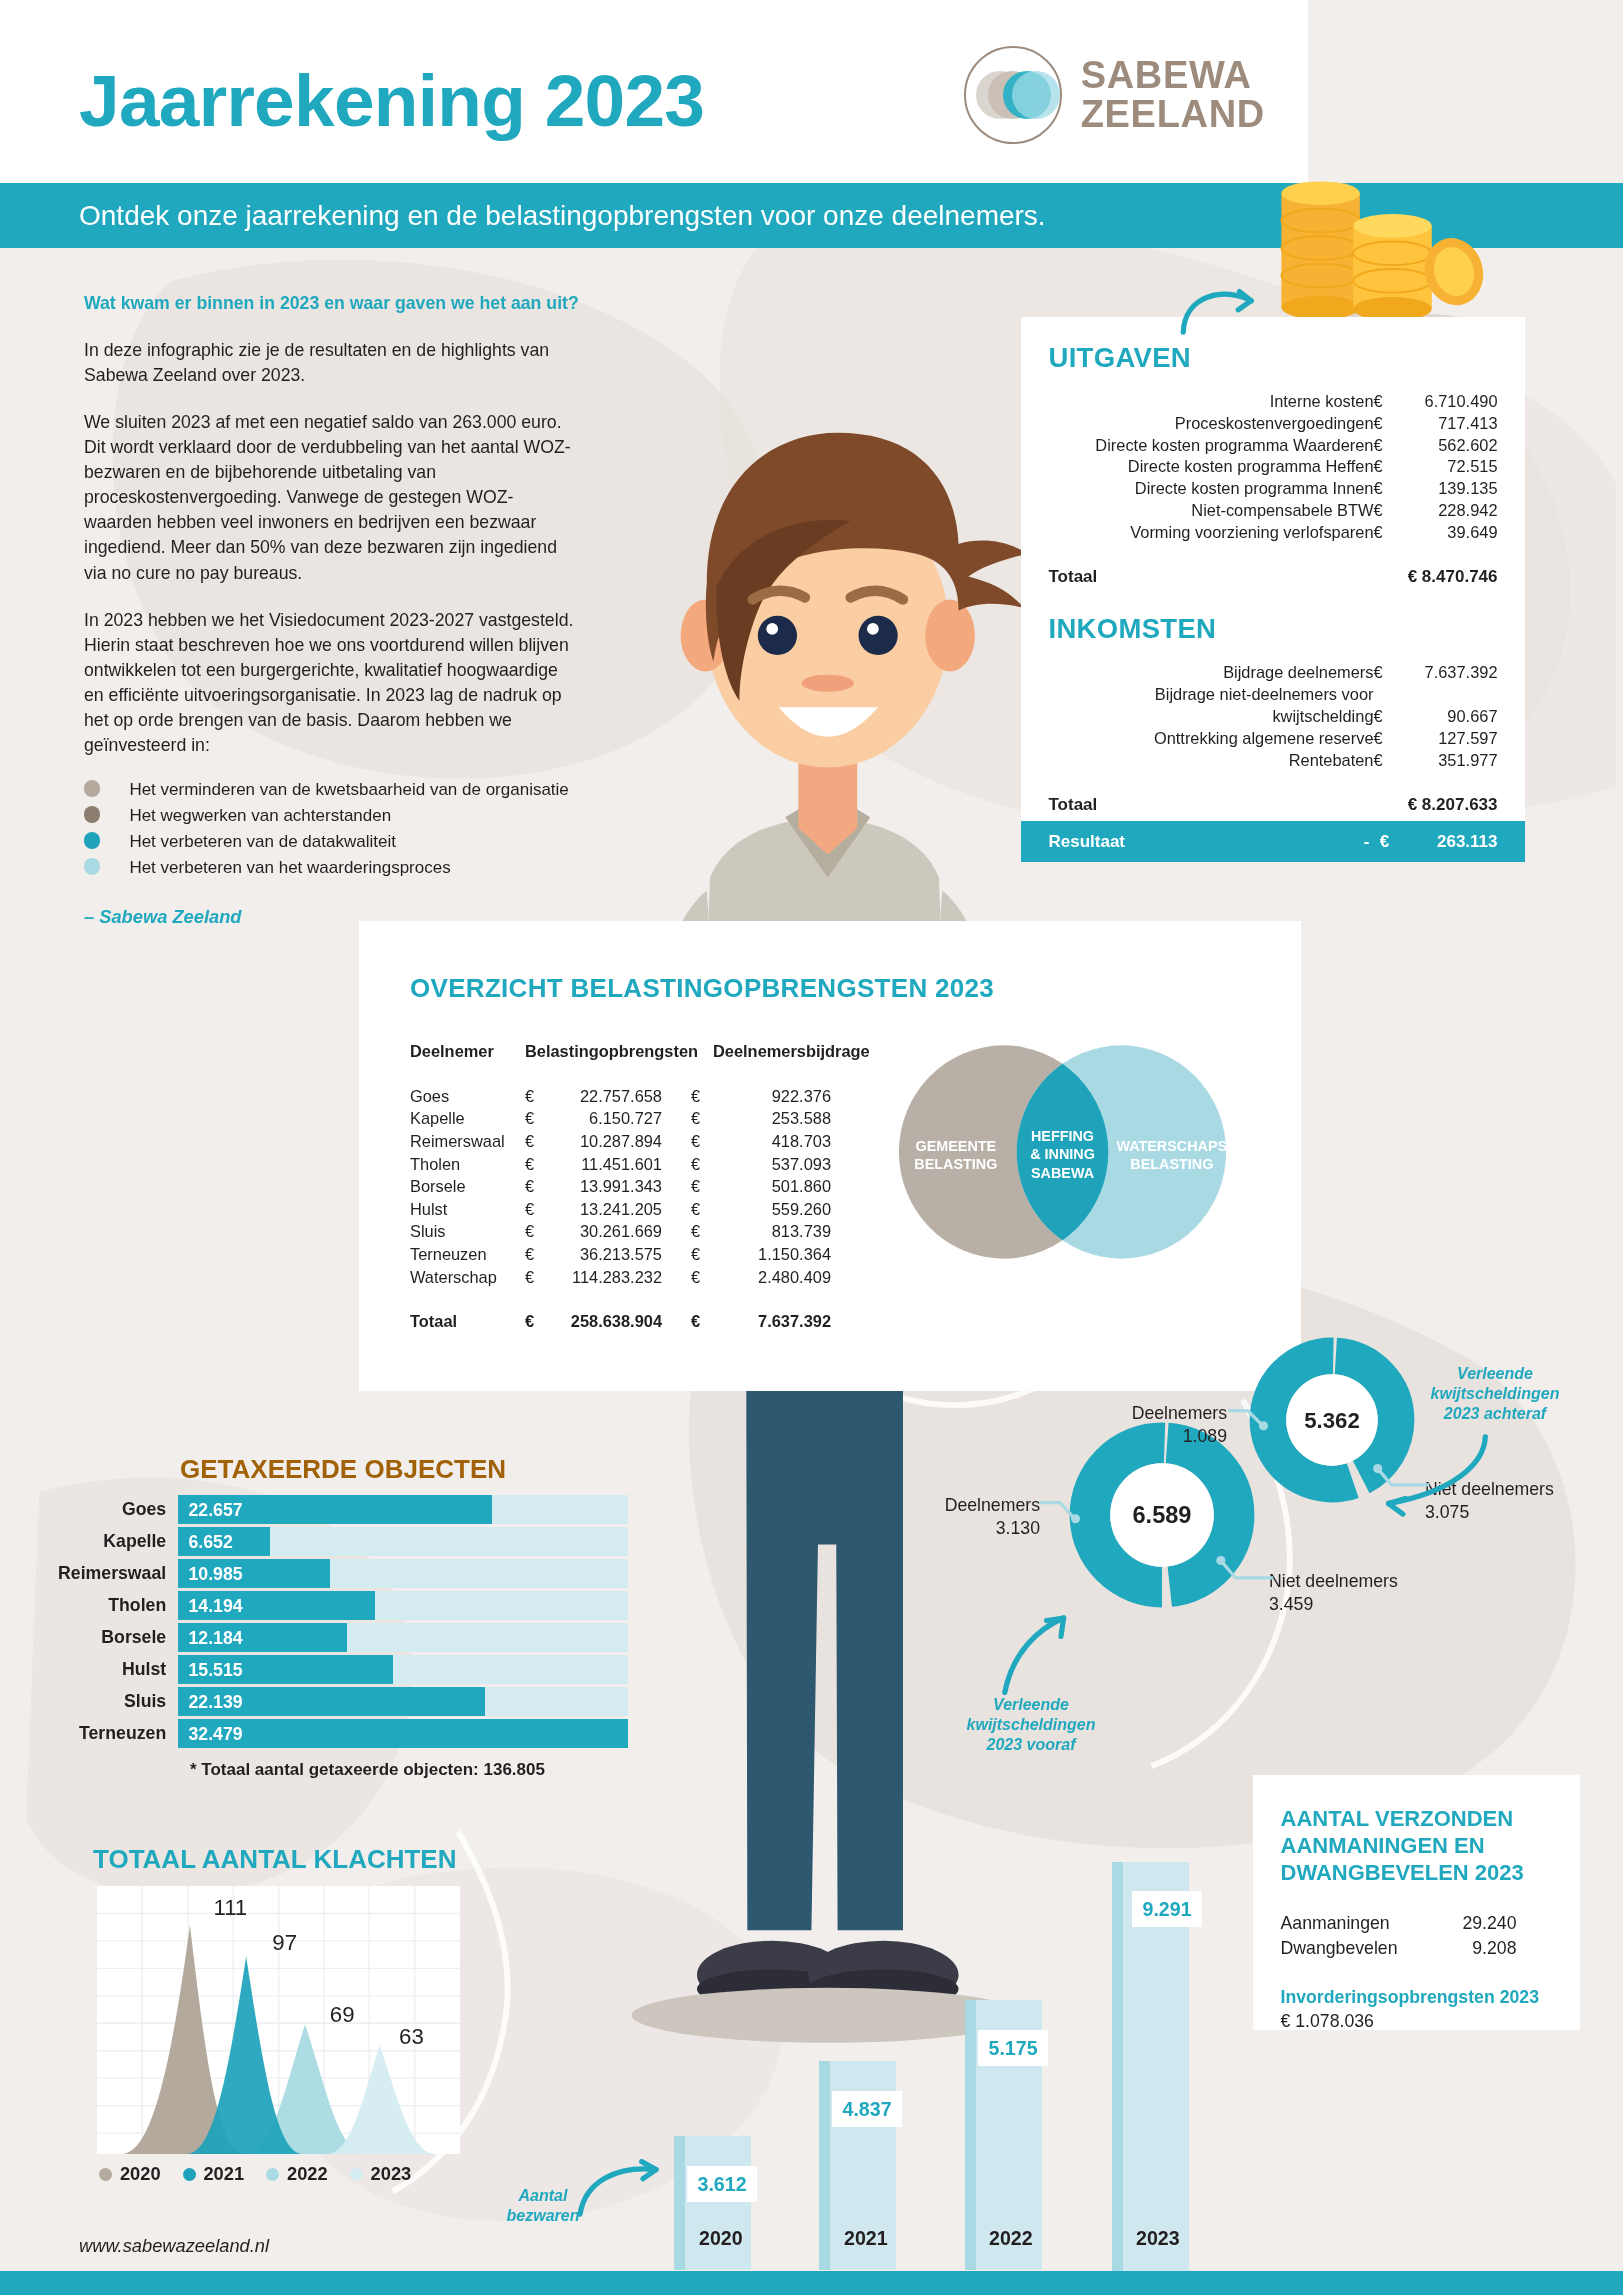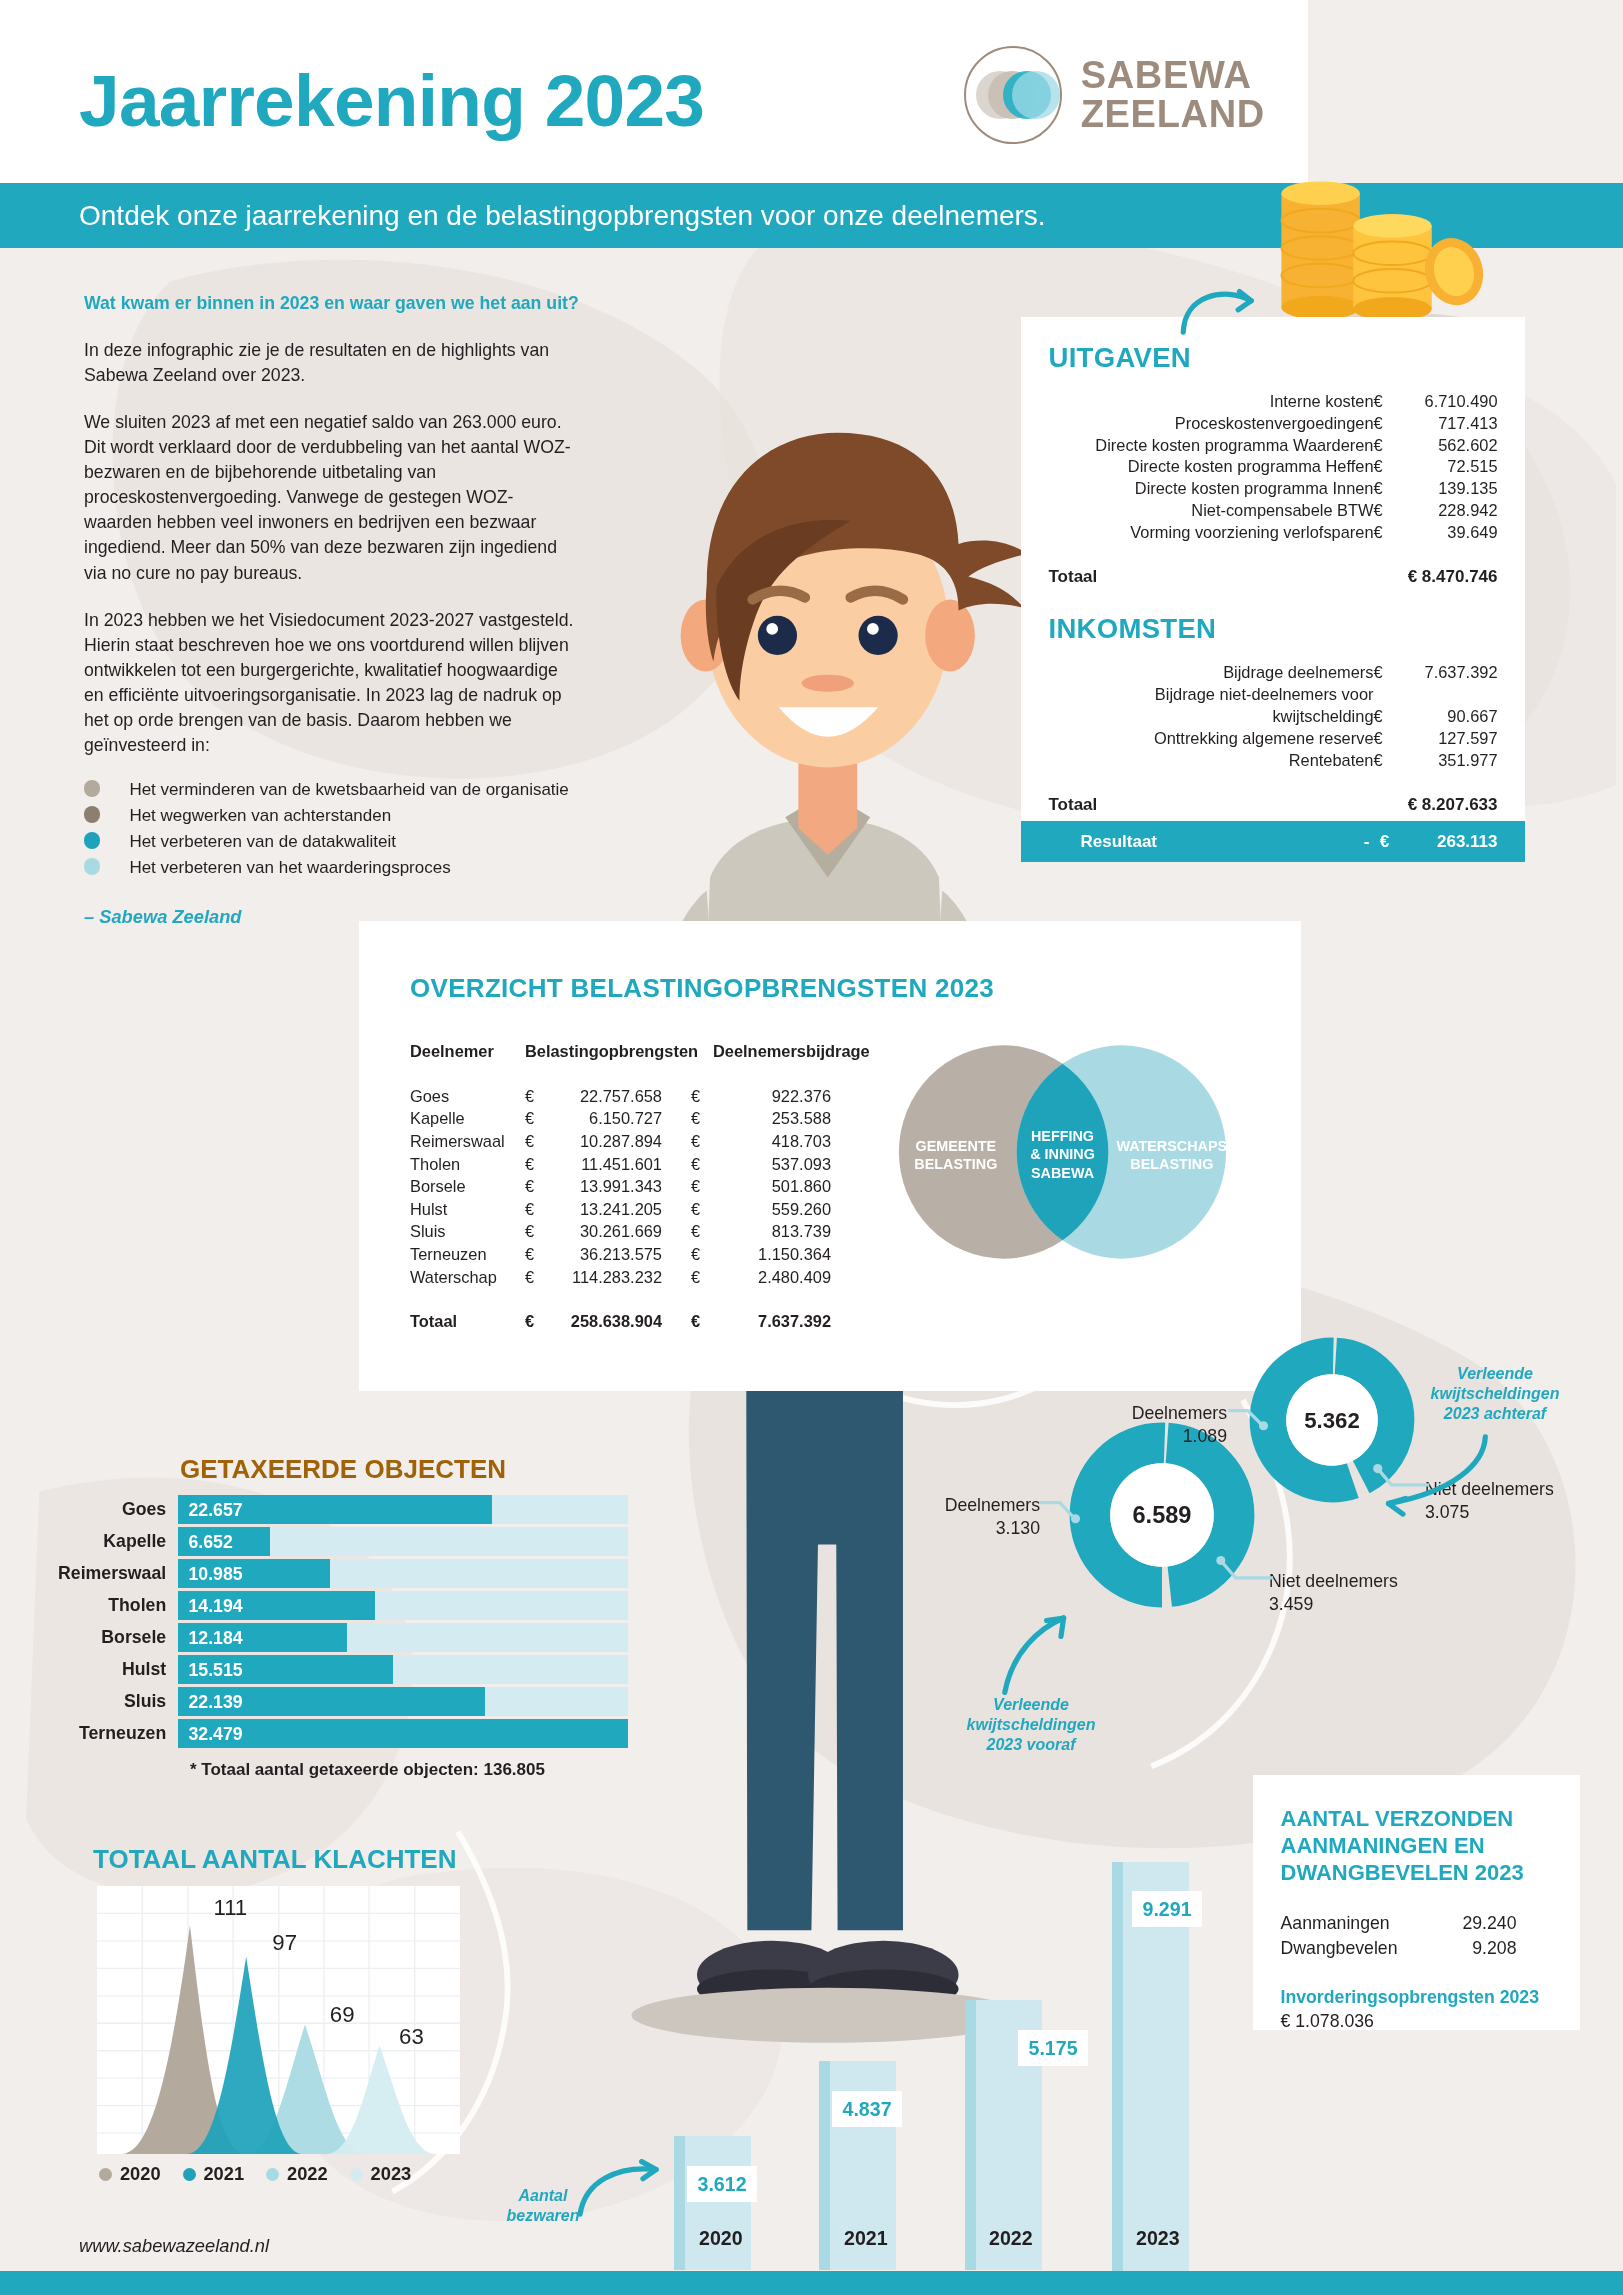--- a/index.html
+++ b/index.html
@@ -42,21 +42,21 @@
   .fin-h { color:#20a8bf; font-size:27.5px; font-weight:bold; letter-spacing:0.3px; margin-bottom:17px; }
   .fin-row { display:flex; font-size:16.4px; color:#231f20; line-height:1.33; }
   .fin-row .lbl { flex:1;text-align:right; }
   .fin-row .eur { width:26px; text-align:left; }
   .fin-row .val { width:98px; text-align:right; }
   .fin-tot { display:flex; font-size:17px; font-weight:bold; color:#231f20; margin-top:23.6px; margin-bottom:26px; }
   .fin-tot .lbl { flex:1; }
   .fin-tot .val { width:124px; text-align:right; }
   .resultbar { position:absolute; left:1021px; width:504px; height:41px; background:#20a8bf;
                display:flex; align-items:center; padding:0 27.5px; color:#fff; font-weight:bold; font-size:17px; }
-  .resultbar .lbl { flex:1;margin-left:32px; }
+  .resultbar .lbl { flex:1; }
   .resultbar .sign { width:39px; text-align:right; }
   .resultbar .eur { width:30px; text-align:center; }
   .resultbar .val { width:98px; text-align:right; }
 
   
   .coins { position:absolute; left:1263px; top:167px; width:229px; height:170px; }
 
   
   .ovcard { position:absolute; left:359px; top:921px; width:942px; height:470px; background:#fff; }
   .ov-h { position:absolute; left:51px; top:52px; color:#20a8bf; font-size:26px; font-weight:bold; letter-spacing:0.3px; }
@@ -643,21 +643,21 @@
   <div class="bzval" style="left:687px;top:2166px;">3.612</div>
   <div class="bzyear" style="left:699px;top:2227px;">2020</div>
 
   <div class="bz" style="left:819px;top:2061px;width:77px;height:209px;background:#cfe8ef;"></div>
   <div class="bz" style="left:819px;top:2061px;width:10.5px;height:209px;background:#a9dae4;"></div>
   <div class="bzval" style="left:832px;top:2091px;">4.837</div>
   <div class="bzyear" style="left:844px;top:2227px;">2021</div>
 
   <div class="bz" style="left:965px;top:2000px;width:77px;height:270px;background:#cfe8ef;"></div>
   <div class="bz" style="left:965px;top:2000px;width:10.5px;height:270px;background:#a9dae4;"></div>
-  <div class="bzval" style="left:978px;top:2030px;margin-left:40px;">5.175</div>
+  <div class="bzval" style="left:978px;top:2030px;">5.175</div>
   <div class="bzyear" style="left:989px;top:2227px;">2022</div>
 
   <div class="bz" style="left:1112px;top:1862px;width:77px;height:409px;background:#cfe8ef;"></div>
   <div class="bz" style="left:1112px;top:1862px;width:10.5px;height:409px;background:#a9dae4;"></div>
   <div class="bzval" style="left:1124px;top:1891px;margin-left:8px;">9.291</div>
   <div class="bzyear" style="left:1136px;top:2227px;">2023</div>
 
   <div class="amcard">
     <div class="am-h">AANTAL VERZONDEN AANMANINGEN EN DWANGBEVELEN 2023</div>
     <div class="am-row">

